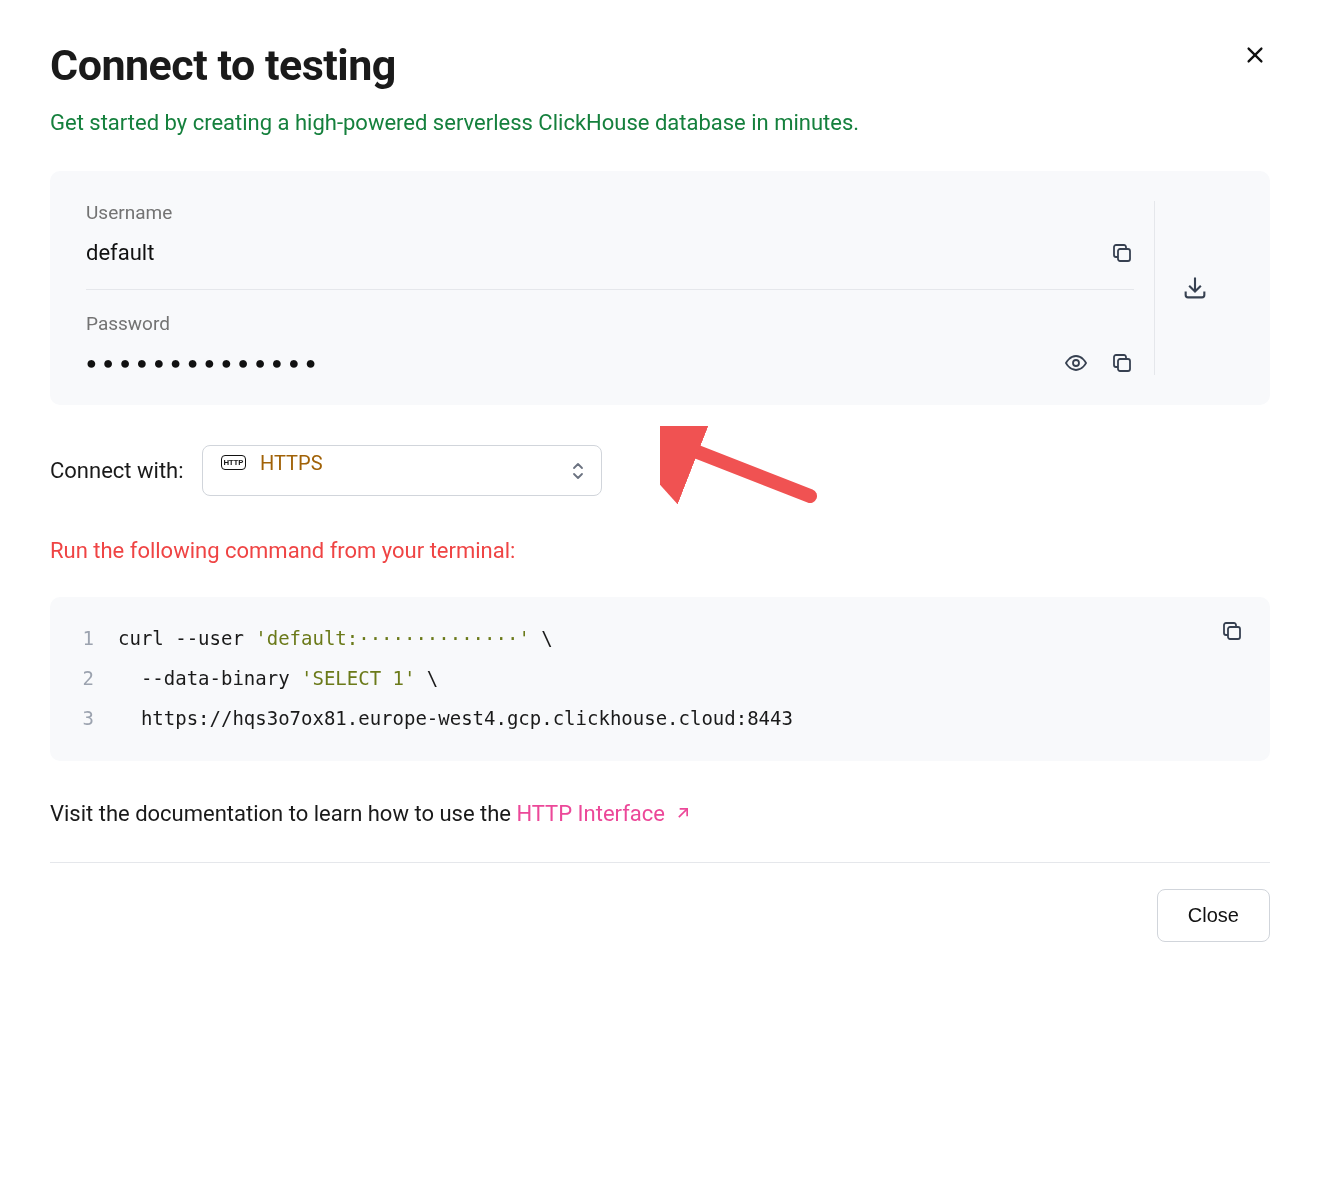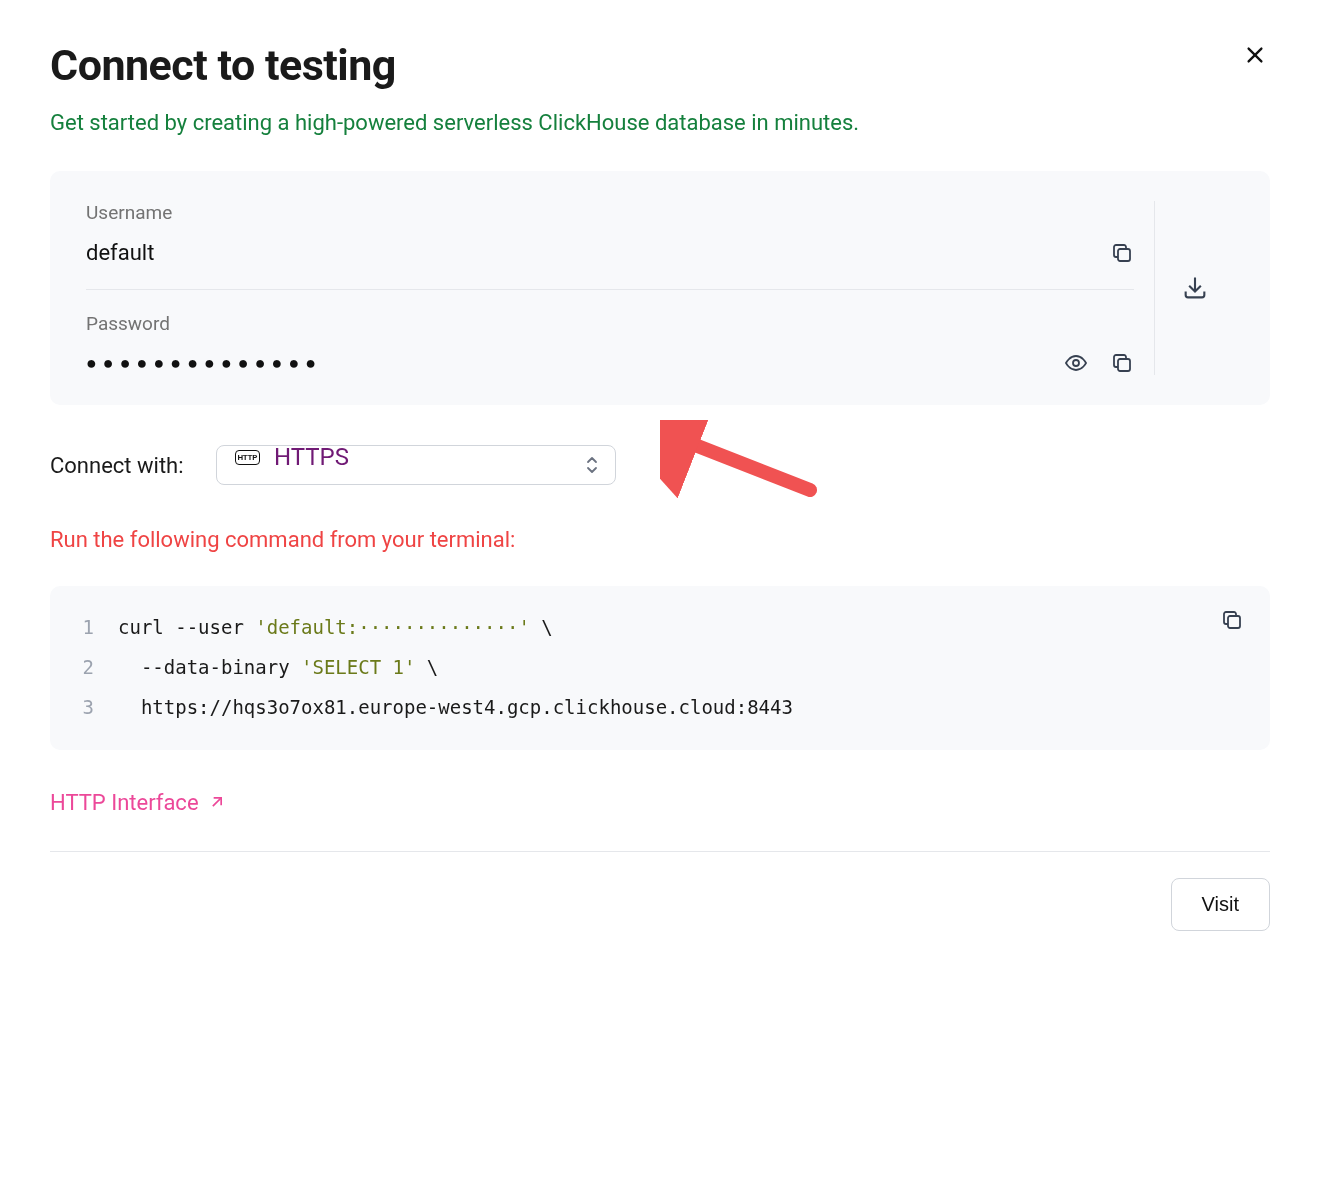--- a/index.html
+++ b/index.html
@@ -86,50 +86,50 @@
       border-left: 1px solid #e5e7eb;
       display: flex;
       align-items: center;
       justify-content: center;
       margin-left: 20px;
     }
     .connect-row {
       margin-top: 40px;
       display: flex;
       align-items: center;
-      gap: 32px;
+      gap: 18px;
       position: relative;
     }
     .connect-label {
       font-size: 22px;
     }
     .select-box {
       border: 1px solid #d1d5db;
       border-radius: 8px;
-      height: 40px;
+      height: 51px;
       display: flex;
       align-items: center;
       padding: 0 50px 16px 18px;
       gap: 14px;
       min-width: 400px;
       position: relative;
       cursor: pointer;
       background: #fff;
     }
     .http-badge {
       font-size: 8px;
       font-weight: 700;
       border: 1.5px solid #111;
       border-radius: 4px;
       padding: 2px 2px;
       letter-spacing: -0.3px;
     }
     .select-text {
-      font-size: 24px;
-      color: #701a75;
+      font-size: 20px;
+      color: #a16207;
     }
     .select-chevron {
       position: absolute;
       right: 16px;
       top: 50%;
       transform: translateY(-50%);
       width: 14px;
       height: 18px;
       color: #6b7280;
     }
@@ -301,26 +301,27 @@
     <span class="lineno">2</span>
     <span class="code-content"><span>  --data-binary </span><span class="tok-str">'SELECT 1'</span><span> \</span></span>
   </div>
   <div class="code-line">
     <span class="lineno">3</span>
     <span class="code-content">  https://hqs3o7ox81.europe-west4.gcp.clickhouse.cloud:8443</span>
   </div>
 </div>
 
 <p class="doc-line">
+  <span>Visit the documentation to learn how to use the </span>
   <a href="#" class="doc-link">
     <span>HTTP Interface</span>
     <svg width="20" height="20" viewBox="0 0 24 24" fill="none" stroke="currentColor" stroke-width="2">
         <path d="M7 17 17 7"></path>
         <path d="M8 7h9v9"></path>
       </svg>
   </a>
 </p>
 
 <div class="footer-divider"></div>
 
 <div class="footer-row">
-  <button class="close-btn">Visit</button>
+  <button class="close-btn">Close</button>
 </div>
 
 </body></html>

